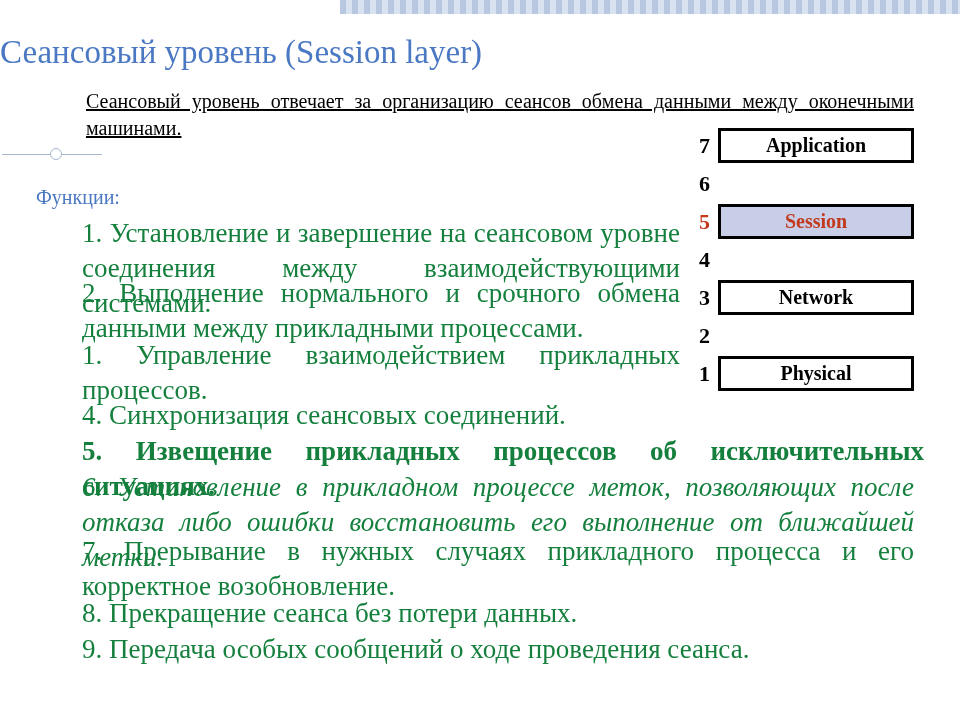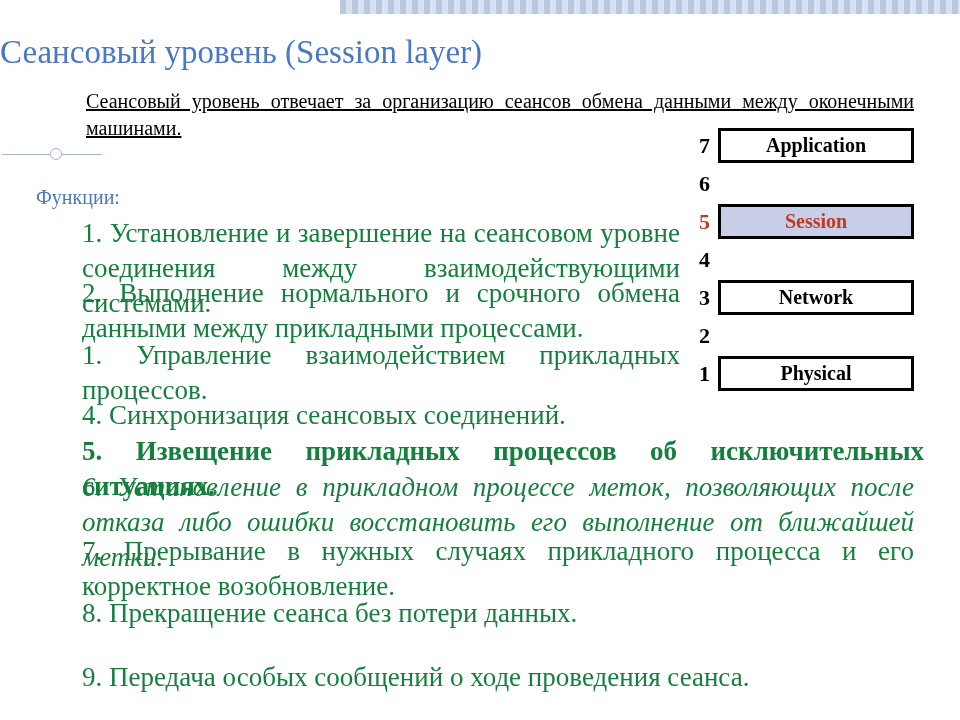--- a/index.html
+++ b/index.html
@@ -79,21 +79,21 @@
       text-align: justify;
     }
     .f1 { top: 216px; right: 280px; }
     .f2 { top: 276px; right: 280px; }
     .f3 { top: 338px; right: 280px; }
     .f4 { top: 398px; right: 280px; }
     .f5 { top: 434px; right: 36px; font-weight: bold; }
     .f6 { top: 470px; right: 46px; font-style: italic; }
     .f7 { top: 534px; right: 46px; }
     .f8 { top: 596px; right: 46px; }
-    .f9 { top: 632px; right: 46px; margin-top: 28px; }
+    .f9 { top: 632px; right: 46px; }
 
     .layers-table {
       position: absolute;
       top: 128px;
       right: 46px;
       width: 226px;
     }
     .layer-row {
       display: flex;
       align-items: center;

